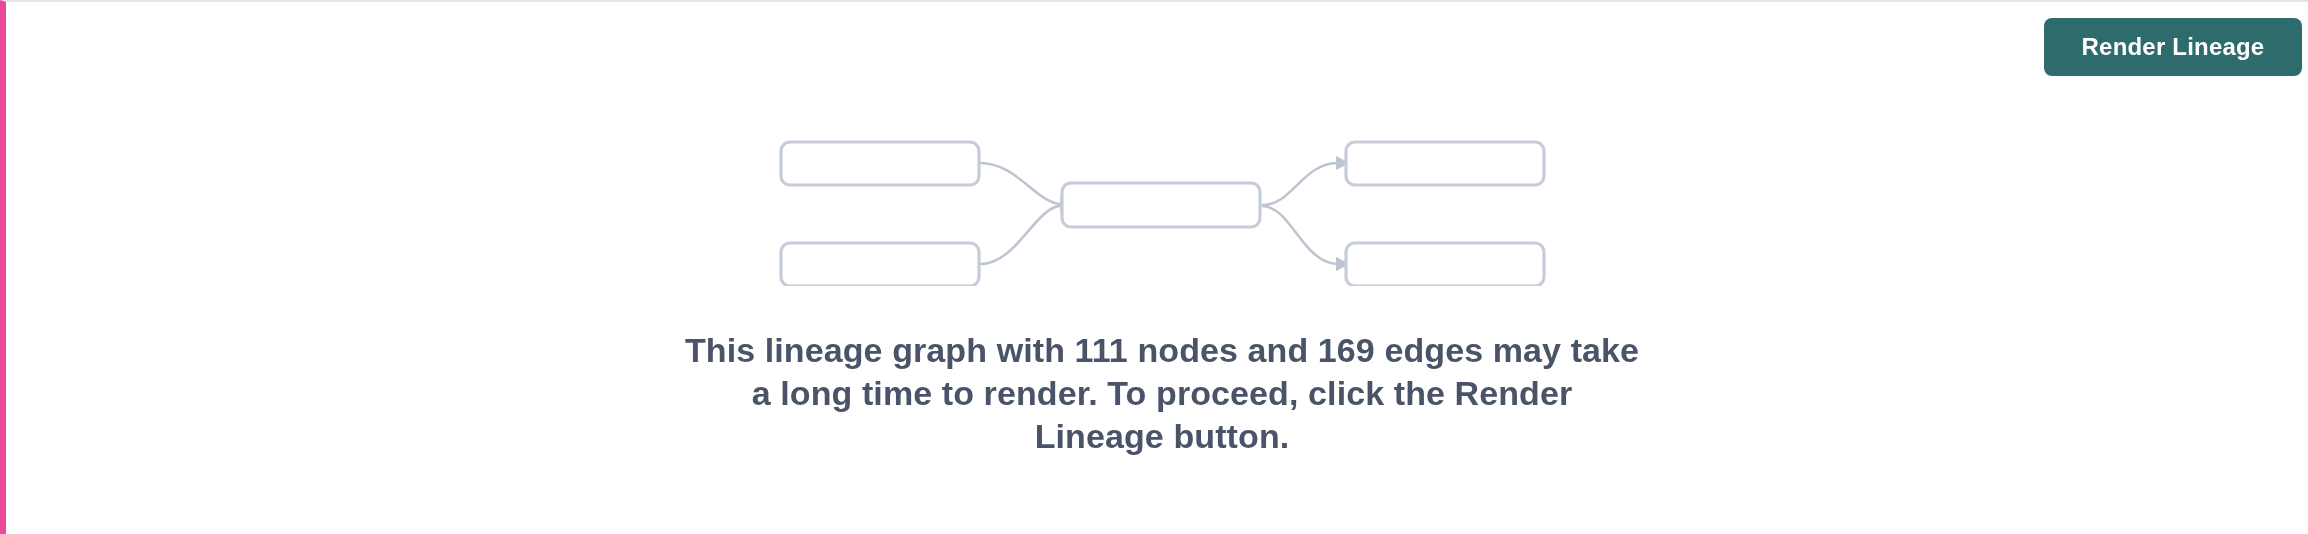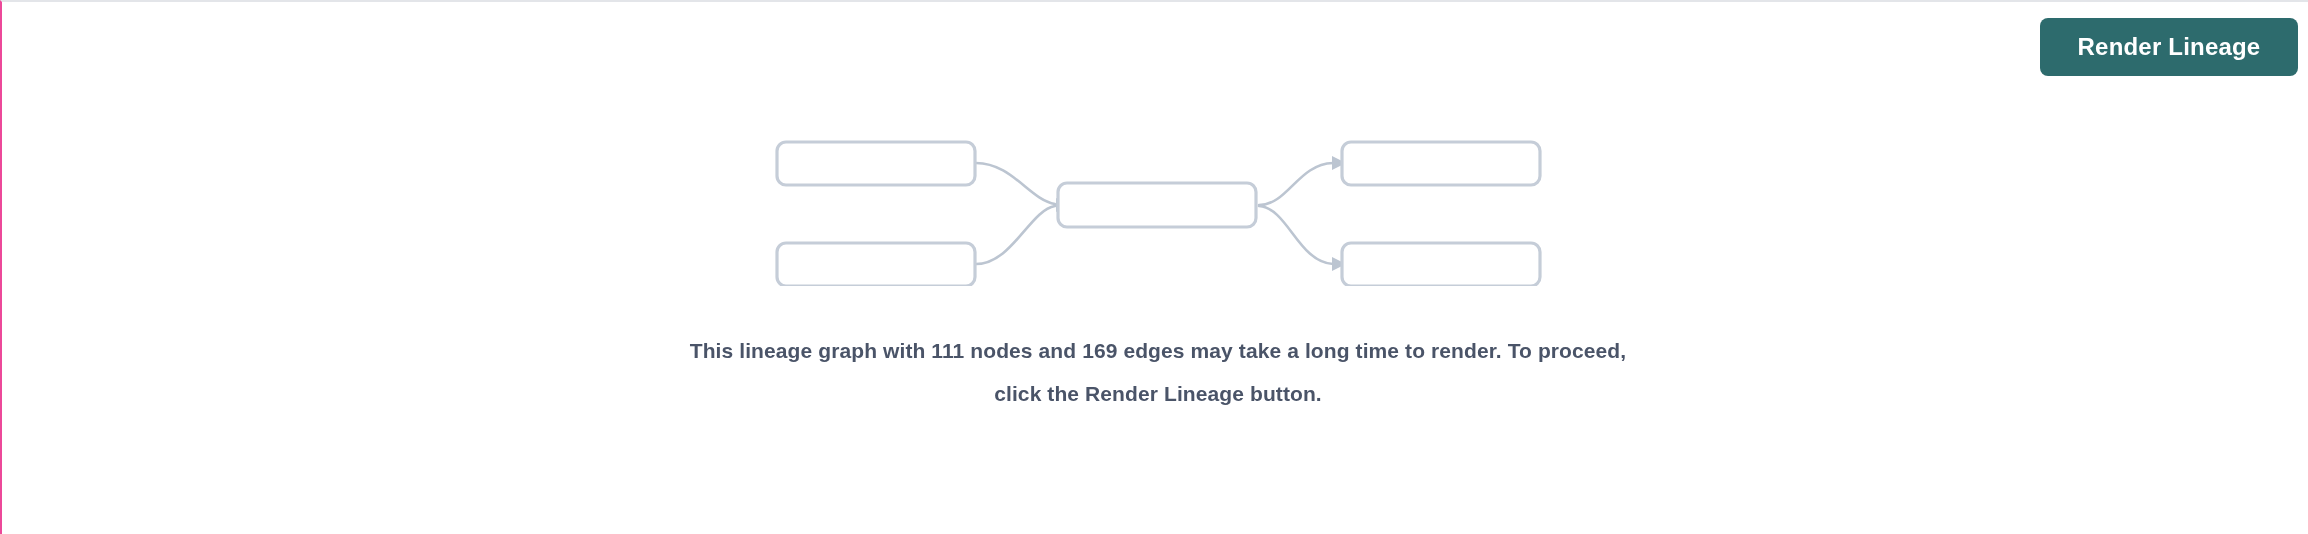--- a/index.html
+++ b/index.html
@@ -13,21 +13,21 @@
     font-family: "Liberation Sans", sans-serif;
     overflow: hidden;
   }
 
   .panel {
     position: relative;
     width: 2308px;
     height: 534px;
     box-sizing: border-box;
     border-top: 2px solid #e3e5e9;
-    border-left: 2px solid #ec4899;
+    border-left: 6px solid #ec4899;
     background: #ffffff;
   }
 
   
   .render-btn {
     position: absolute;
     top: 16px;
     left: 2038px;
     width: 258px;
     height: 58px;
@@ -64,21 +64,21 @@
   }
 
   .message {
     position: absolute;
     left: 678px;
     top: 327px;
     width: 956px;
     text-align: center;
     color: #4a5468;
     font-family: "Liberation Sans", sans-serif;
-    font-size: 21px;
+    font-size: 34px;
     font-weight: bold;
     line-height: 43px;
     letter-spacing: 0.1px;
   }
 </style>
 </head>
 <body>
 
 <div class="panel">
 

